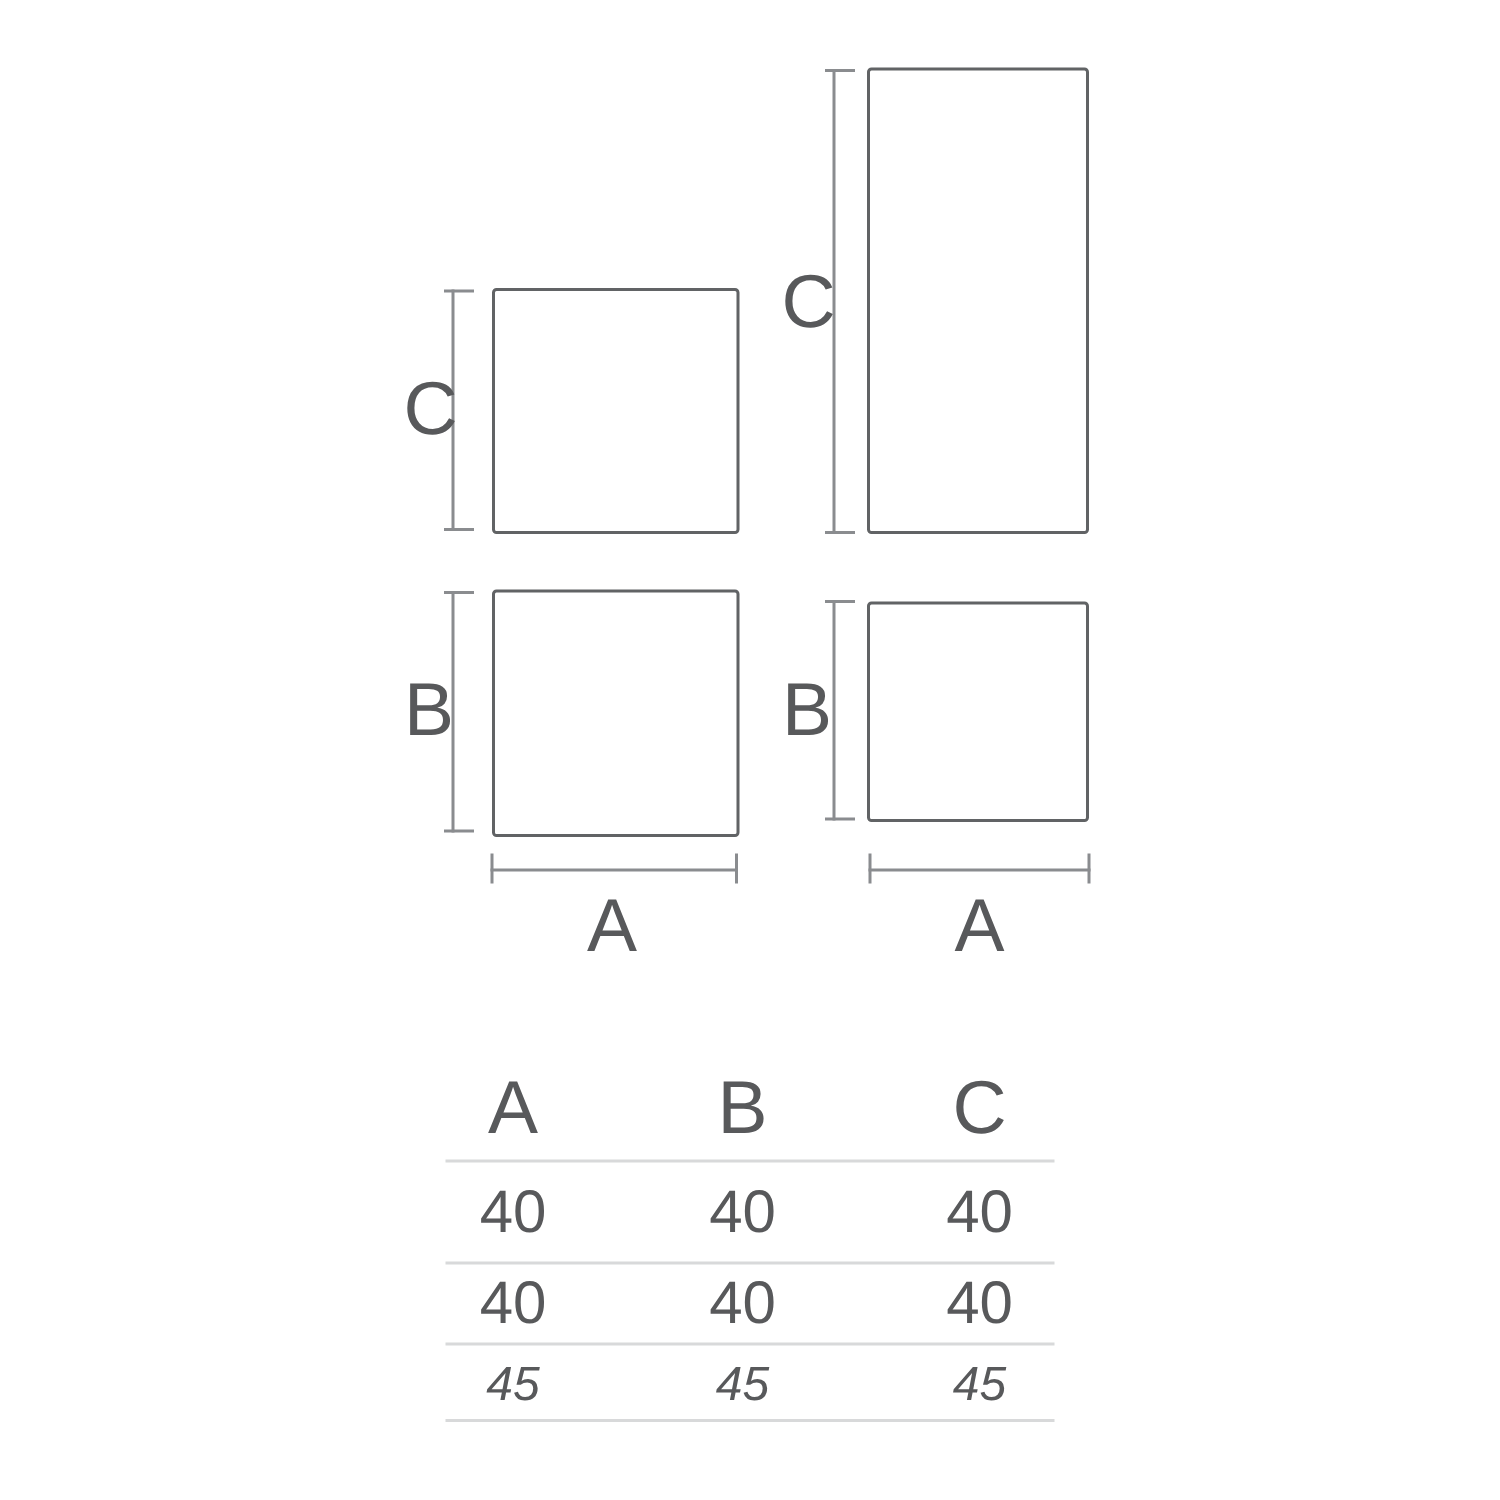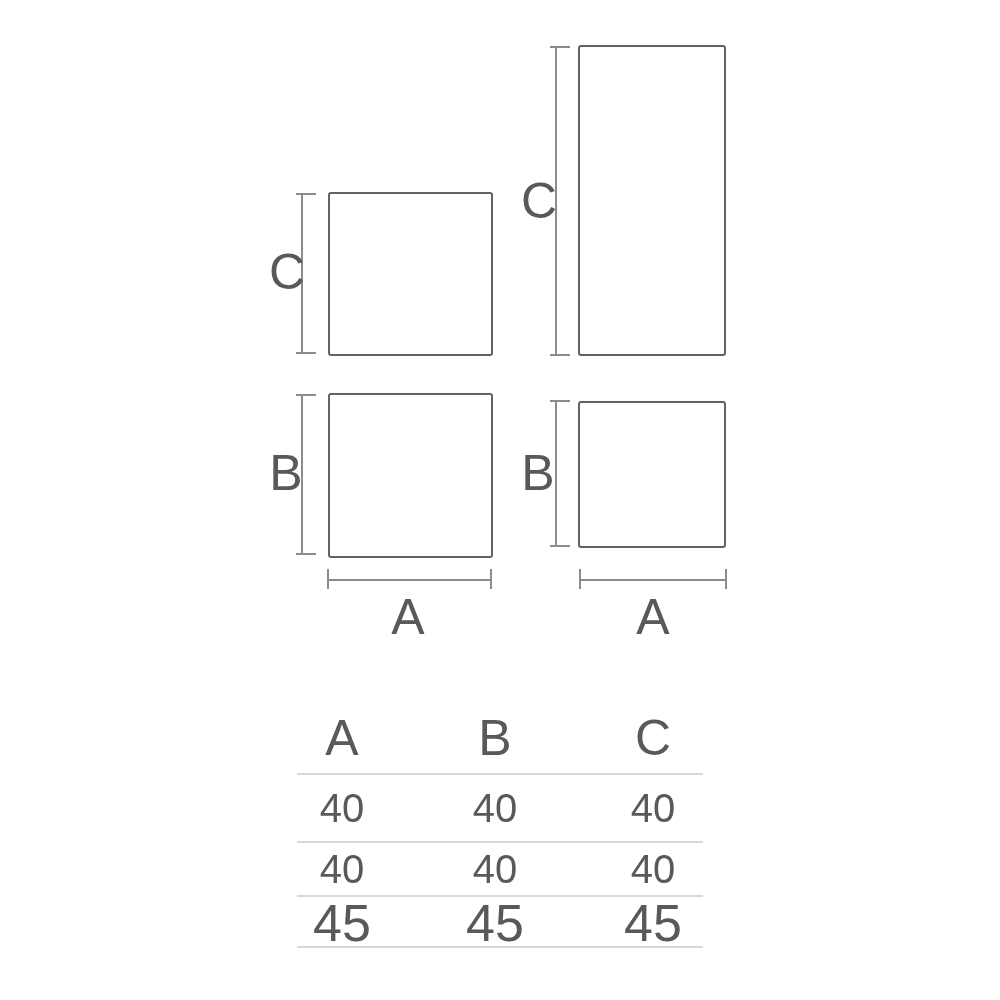--- a/index.html
+++ b/index.html
@@ -56,21 +56,21 @@
   .t-row {
     display: grid;
     grid-template-columns: 90px 216px 100px;
     border-bottom: 2px solid #d8d9da;
     align-items: center;
     justify-items: center;
   }
   .t-head        { height: 70px; font-size: 50px; }
   .t-row-0       { height: 66px; font-size: 40px; }
   .t-row-1       { height: 52px; font-size: 40px; }
-  .t-row-2       { height: 49px; font-size: 52px; }
+  .t-row-2       { height: 49px; font-size: 32px; font-style: italic; }
   .t-cell { line-height: 1; }
 </style>
 </head>
 <body>
 
 <div id="canvas">
 
   <div class="box" id="box-top-left"></div>
   <div class="box" id="box-top-right"></div>
   <div class="box" id="box-bottom-left"></div>

